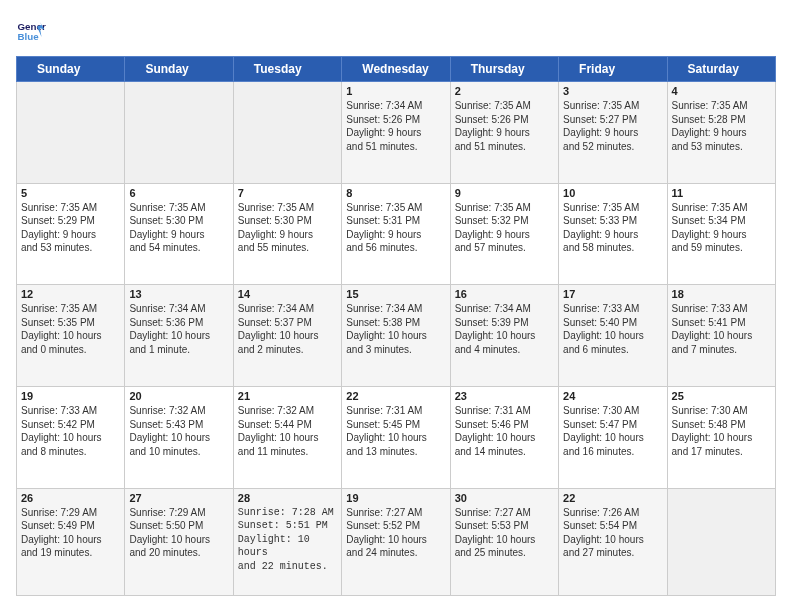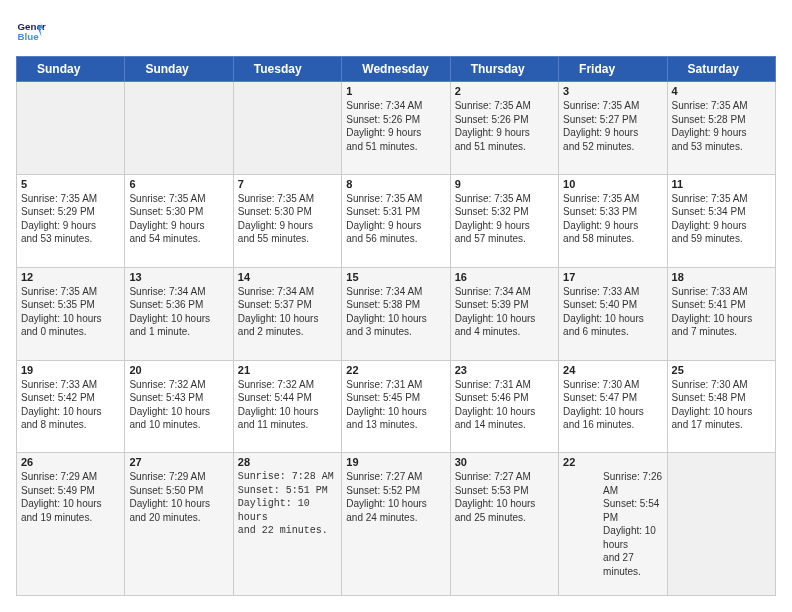--- a/index.html
+++ b/index.html
@@ -335,21 +335,21 @@
           </td>
           <td class="shaded">
             <span class="day-num">30</span>
             <div class="day-info" style="white-space: pre-line;">Sunrise: 7:27 AM
 Sunset: 5:53 PM
 Daylight: 10 hours
 and 25 minutes.</div>
           </td>
           <td class="shaded">
             <span class="day-num">22</span>
-            <div class="day-info" style="white-space: pre-line; margin-left: 40px;">Sunrise: 7:26 AM
+            <div class="day-info" style="white-space: pre-line;">Sunrise: 7:26 AM
 Sunset: 5:54 PM
 Daylight: 10 hours
 and 27 minutes.</div>
           </td>
           <td class="empty"></td>
         </tr>
       </tbody>
   </table>
 </div>
 

